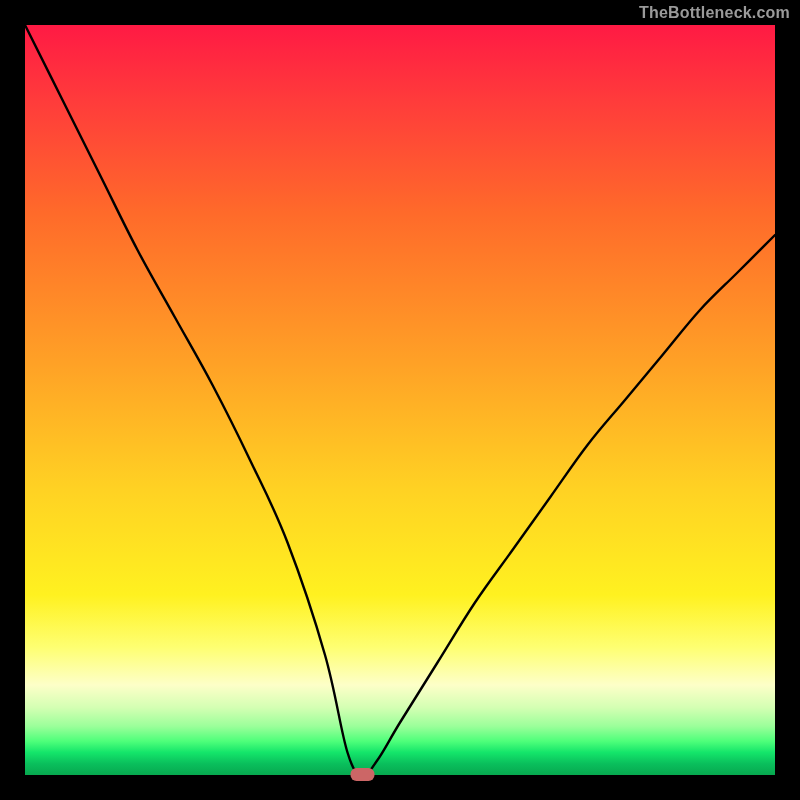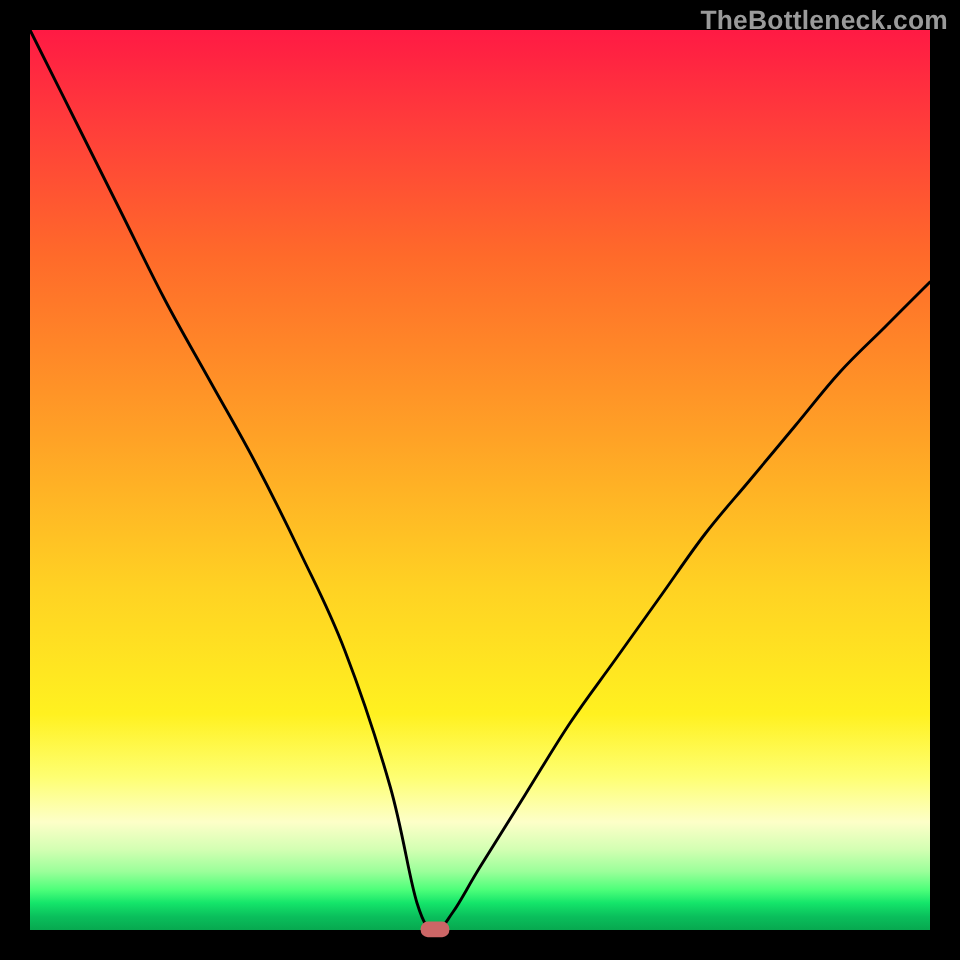--- a/index.html
+++ b/index.html
@@ -47,21 +47,21 @@
   }
   .marker {
     fill: #cc6666;
     stroke: none;
   }
   .watermark {
     position: absolute;
     top: 4px;
     right: 10px;
     font-family: Arial, Helvetica, sans-serif;
-    font-size: 22px;
+    font-size: 16px;
     font-weight: 600;
     color: #9a9a9a;
     letter-spacing: 0.2px;
   }
 </style>
 </head>
 <body>
 
 <div class="frame">
   <div class="watermark">TheBottleneck.com</div>

